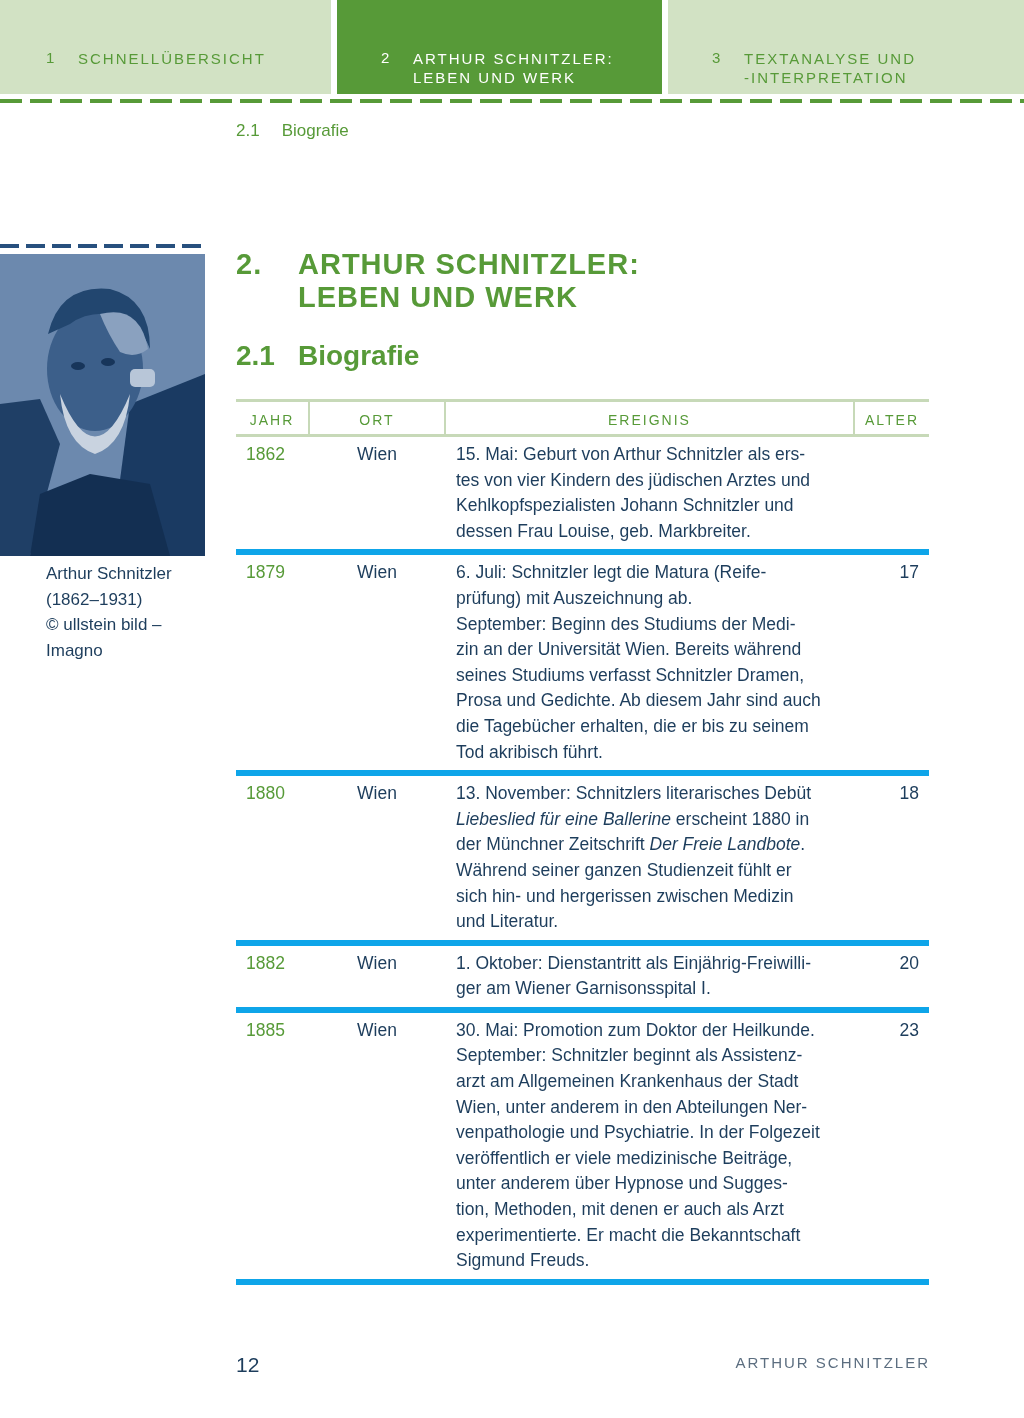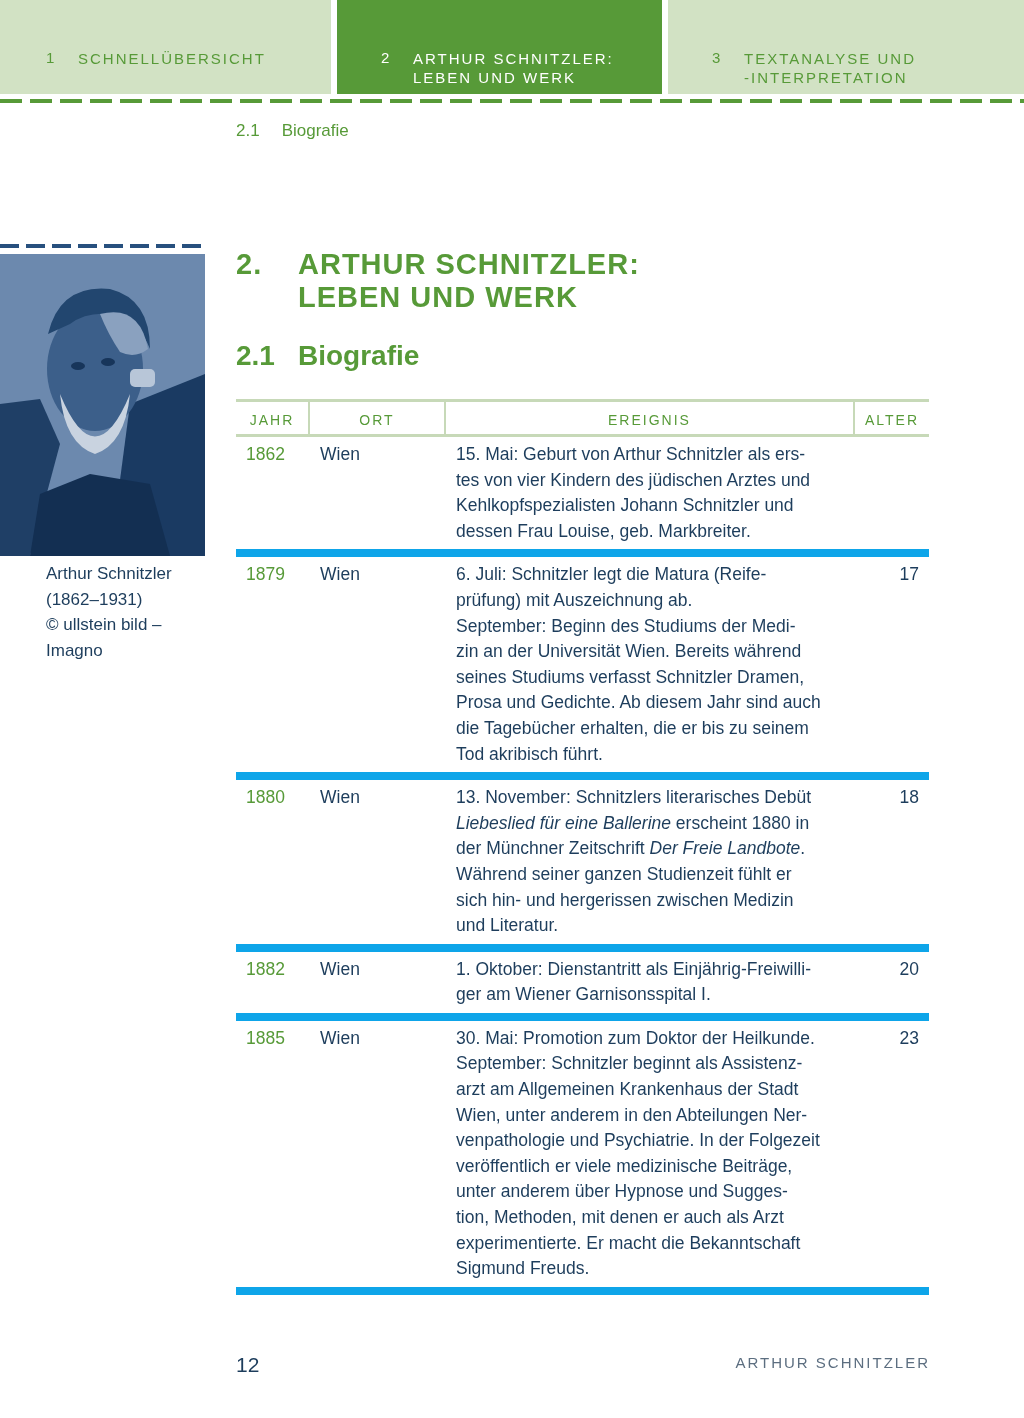--- a/index.html
+++ b/index.html
@@ -18,25 +18,25 @@
   .photo { position:absolute; left:0; top:254px; width:205px; height:302px; background:#27507e; overflow:hidden; }
   .caption { position:absolute; left:46px; top:561px; font-size:17px; line-height:25.5px; color:#1d3d5c; }
   .h1 { position:absolute; left:236px; top:248px; font-size:29px; font-weight:bold; color:#579a38; letter-spacing:1px; line-height:33px; }
   .h1 .n { display:inline-block; width:62px; }
   .h2 { position:absolute; left:236px; top:340px; font-size:28px; font-weight:bold; color:#579a38; }
   .h2 .n { display:inline-block; width:62px; }
   table.bio { position:absolute; left:236px; top:399px; width:693px; border-collapse:collapse; }
   table.bio th { font-size:14px; font-weight:normal; letter-spacing:2px; color:#579a38; text-align:center;
       padding:10px 10px 6px 10px; border-top:3px solid #c7d9b8; border-bottom:3px solid #c7d9b8; }
   table.bio td { font-size:17.5px; line-height:25.6px; vertical-align:top; padding:5px 10px 5px 10px;
-      border-bottom:8px solid #0ea5e9; color:#1d3d5c; }
+      border-bottom:6px solid #0ea5e9; color:#1d3d5c; }
   table.bio th + th, table.bio td + td { border-left:2px solid #c7d9b8; }
   table.bio td + td { border-left-color:transparent; }
   .c-year { width:52px; color:#579a38 !important; }
-  .c-place { width:114px; }
+  .c-place { width:114px;text-align:center; }
   .c-age { width:49px; text-align:right; }
   th.c-age { text-align:right; }
   .ev i { font-style:italic;margin-top:24px; }
   .ev .line { display:block; }
   .footer-page { position:absolute; left:236px; top:1353px; font-size:21px; color:#1d3d5c; }
   .footer-title { position:absolute; right:94px; top:1354px; font-size:15px; letter-spacing:2px; color:#5c6e80; }
 </style>
 </head>
 <body>
 

